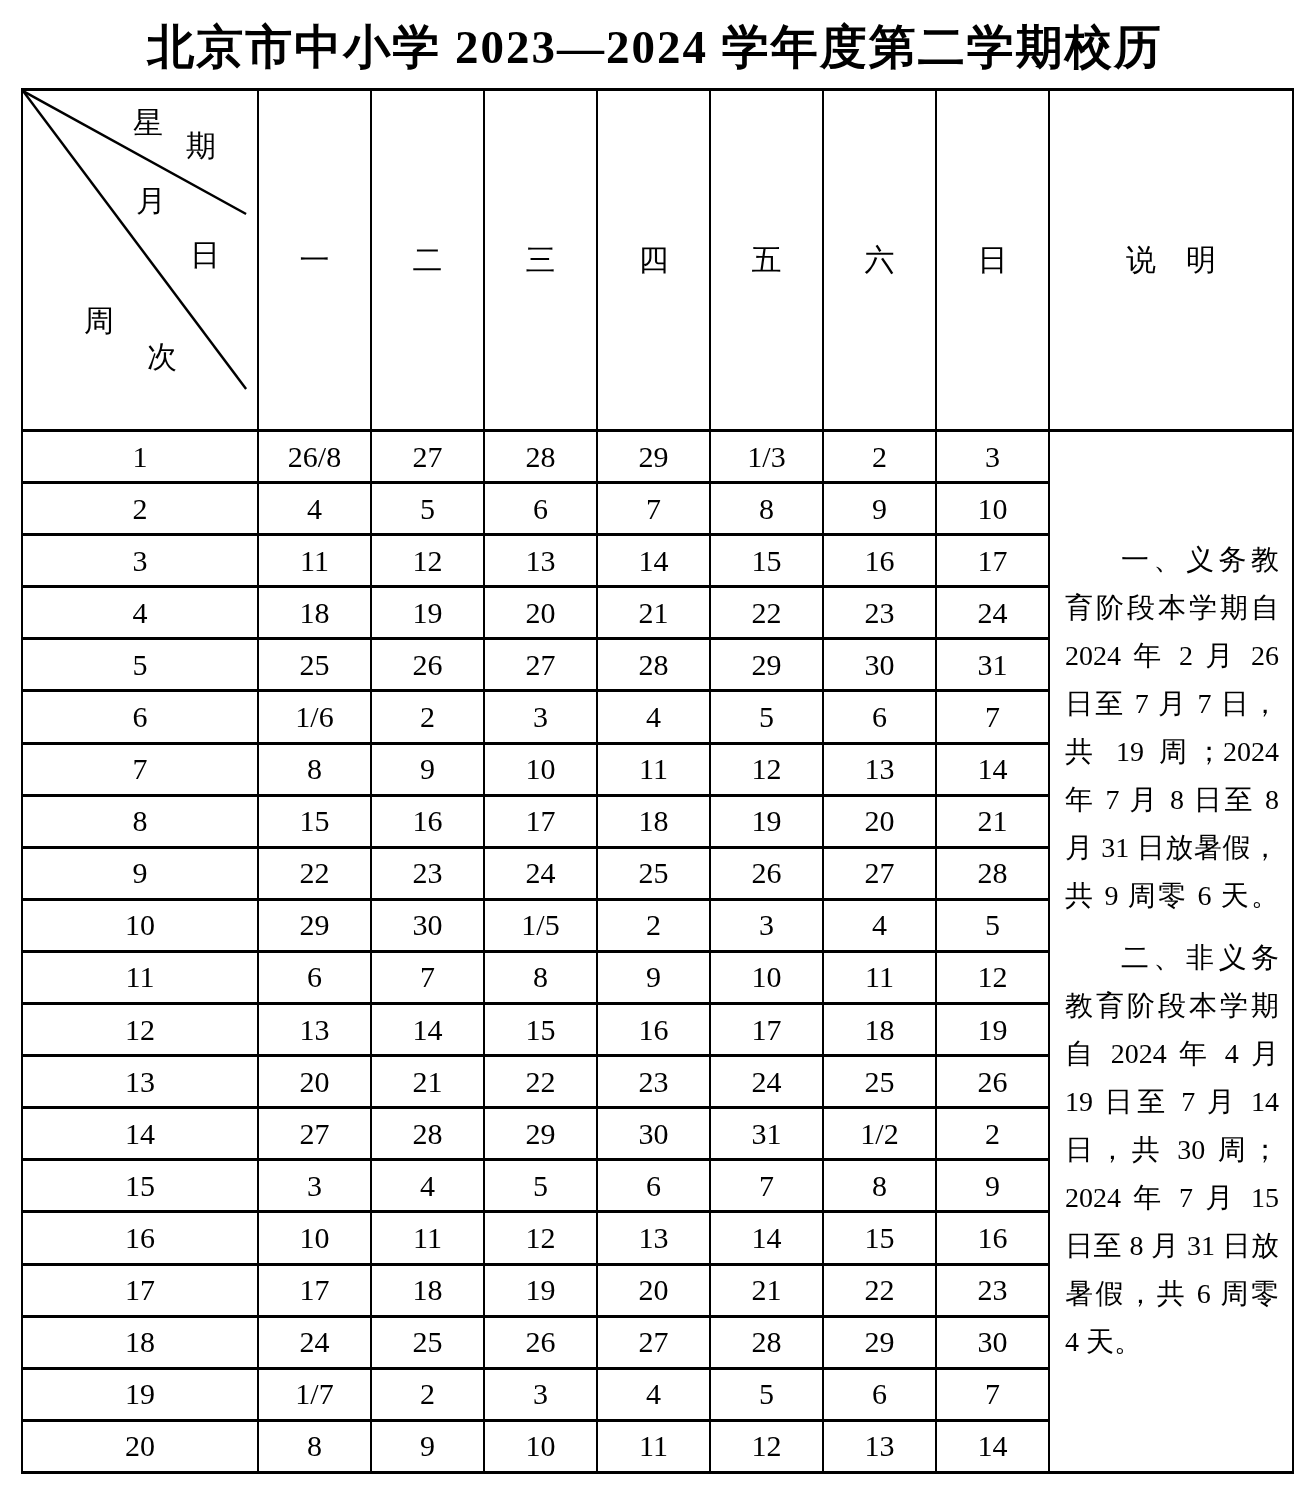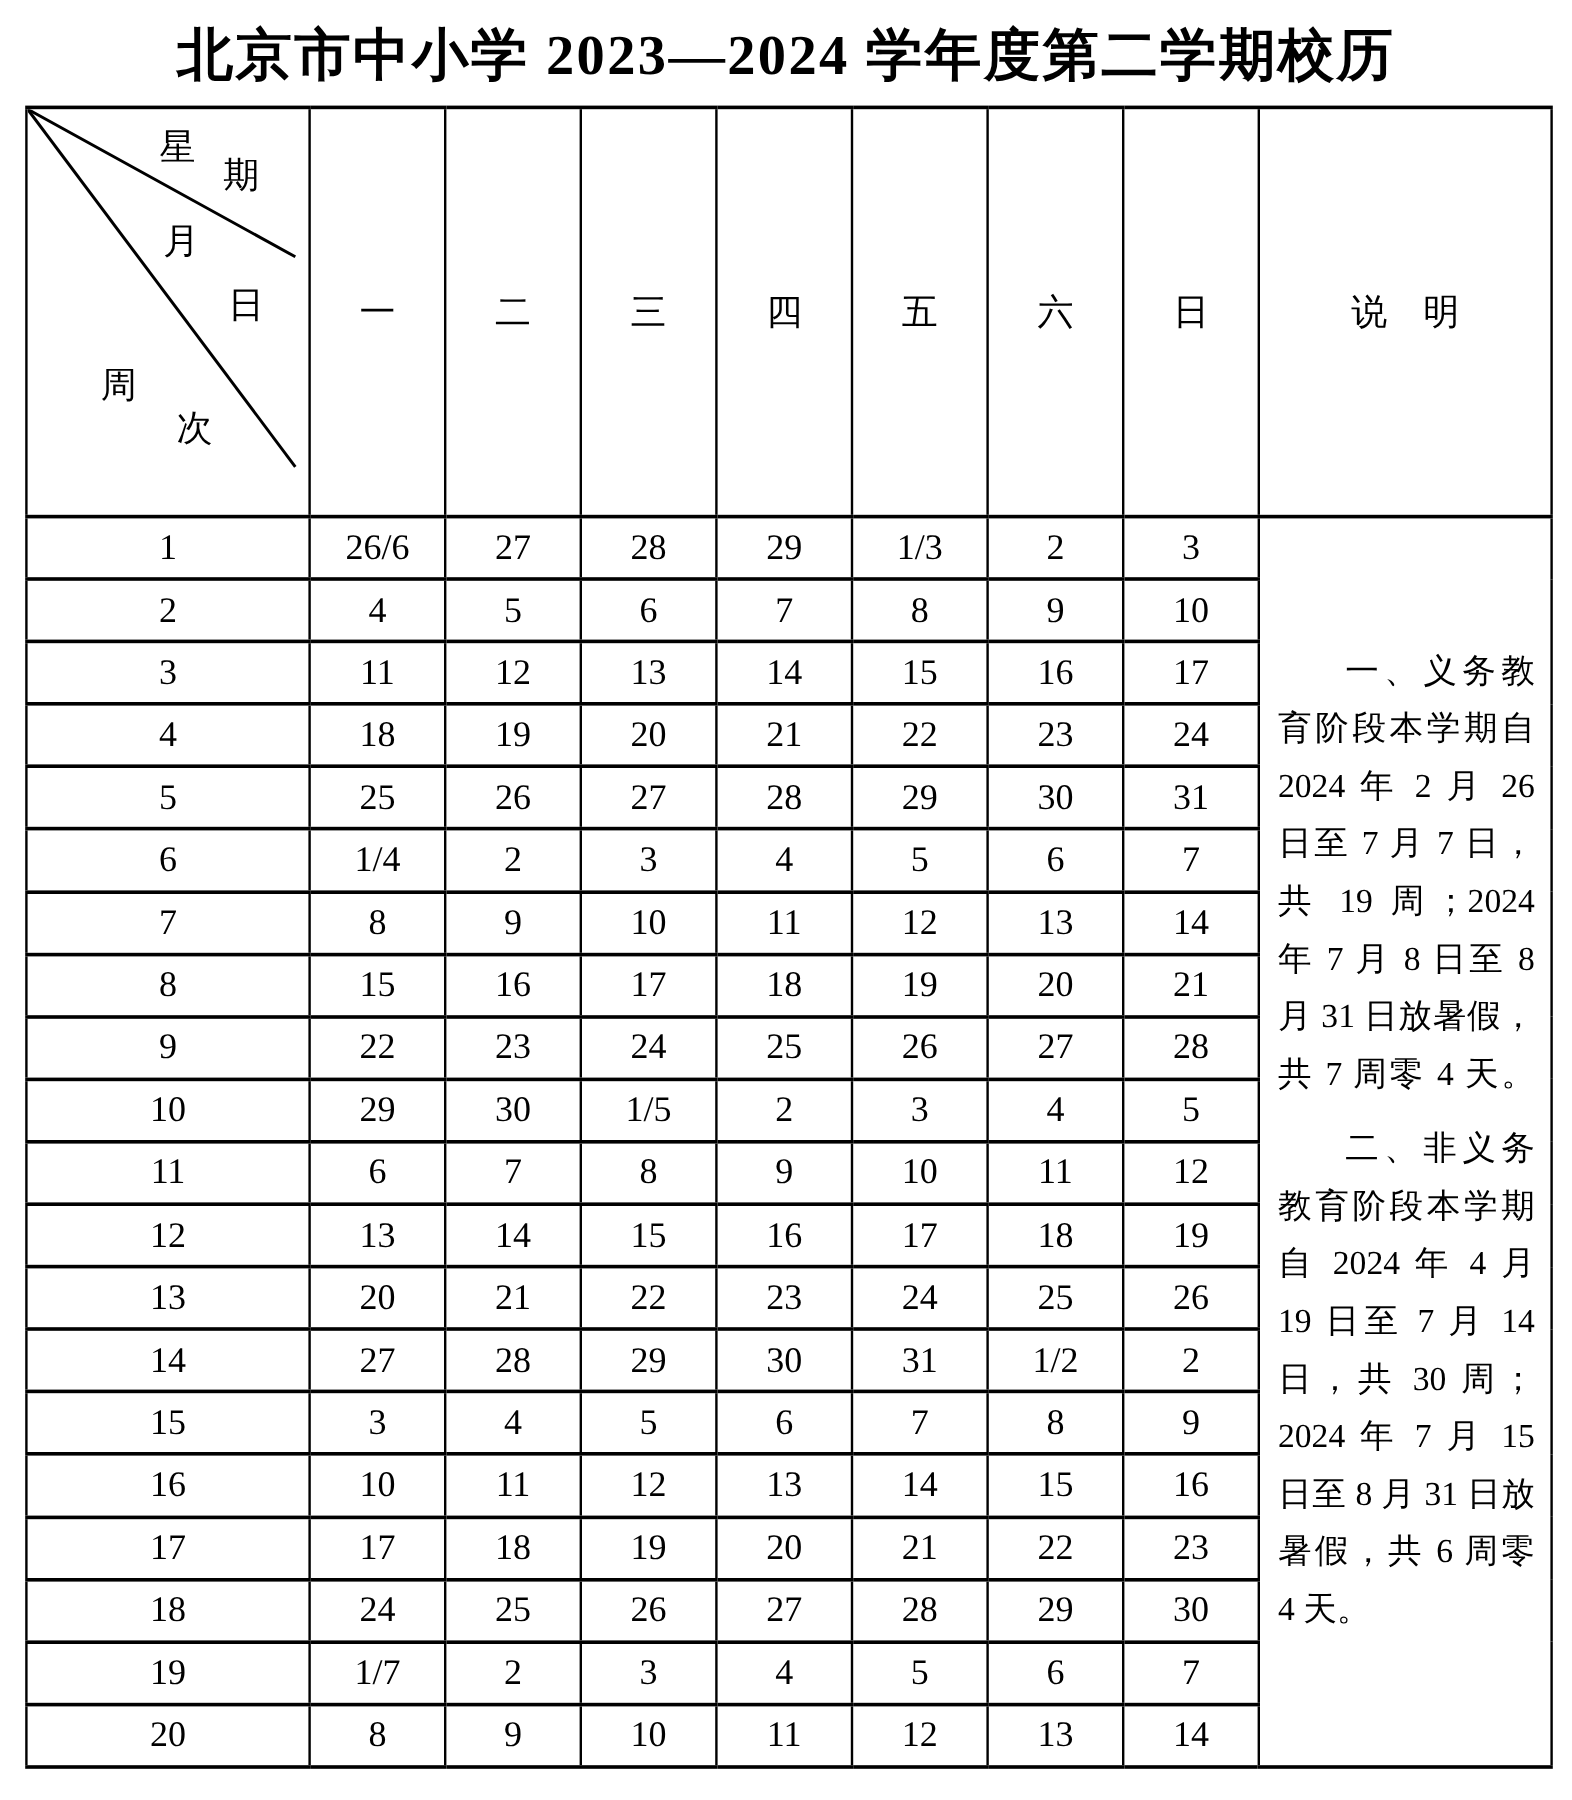--- a/index.html
+++ b/index.html
@@ -121,37 +121,37 @@
       <th>四</th>
       <th>五</th>
       <th>六</th>
       <th>日</th>
       <th>说　明</th>
     </tr>
   </thead>
   <tbody>
       <tr>
         <td>1</td>
-        <td>26/6</td>
+        <td>26/8</td>
         <td>27</td>
         <td>28</td>
         <td>29</td>
         <td>1/3</td>
         <td>2</td>
         <td>3</td>
         <td class="notes" rowspan="20">
           <div class="para">
             <div class="nline first">一、义务教</div>
             <div class="nline">育阶段本学期自</div>
             <div class="nline">2024 年 2 月 26</div>
             <div class="nline">日至 7 月 7 日，</div>
             <div class="nline">共 19 周；2024</div>
             <div class="nline">年 7 月 8 日至 8</div>
             <div class="nline">月 31 日放暑假，</div>
-            <div class="nline">共 7 周零 4 天。</div>
+            <div class="nline">共 9 周零 6 天。</div>
           </div>
           <div class="para">
             <div class="nline first">二、非义务</div>
             <div class="nline">教育阶段本学期</div>
             <div class="nline">自 2024 年 4 月</div>
             <div class="nline">19 日至 7 月 14</div>
             <div class="nline">日，共 30 周；</div>
             <div class="nline">2024 年 7 月 15</div>
             <div class="nline">日至 8 月 31 日放</div>
             <div class="nline">暑假，共 6 周零</div>
@@ -194,21 +194,21 @@
         <td>25</td>
         <td>26</td>
         <td>27</td>
         <td>28</td>
         <td>29</td>
         <td>30</td>
         <td>31</td>
       </tr>
       <tr>
         <td>6</td>
-        <td>1/4</td>
+        <td>1/6</td>
         <td>2</td>
         <td>3</td>
         <td>4</td>
         <td>5</td>
         <td>6</td>
         <td>7</td>
       </tr>
       <tr>
         <td>7</td>
         <td>8</td>

